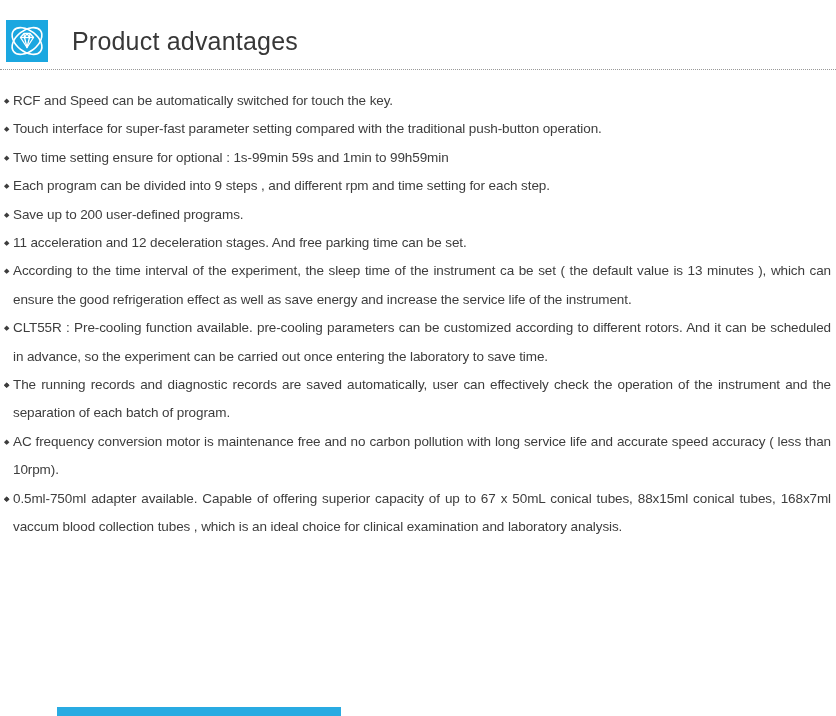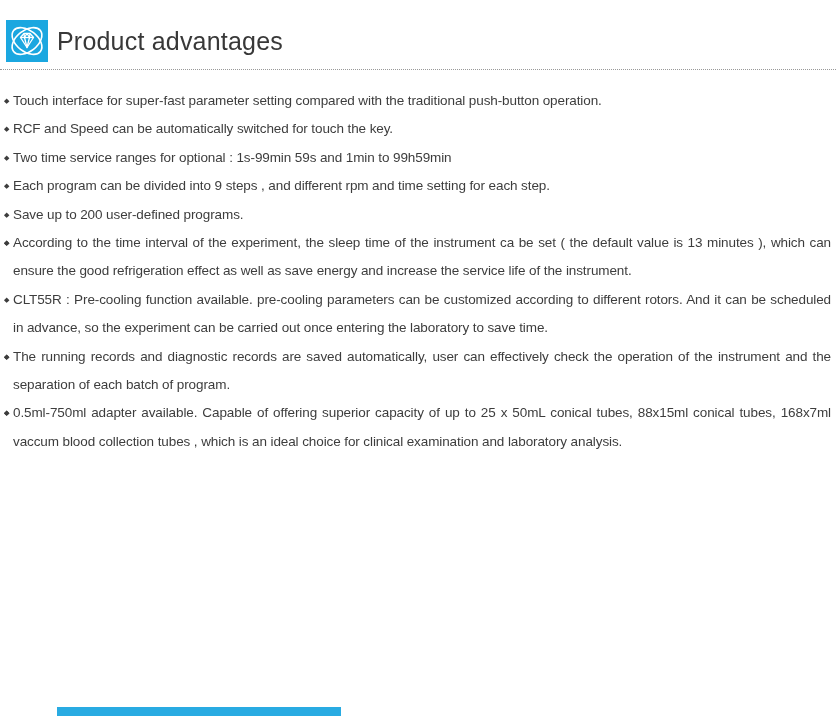--- a/index.html
+++ b/index.html
@@ -11,21 +11,21 @@
   }
   .page {
     position: relative;
     width: 836px; height: 716px;
   }
   
   .header {
     display: flex;
     align-items: center;
     padding: 20px 6px 0 6px;
-    gap: 9px;
+    gap: 24px;
   }
   .logo-box {
     width: 42px; height: 42px;
     flex: 0 0 auto;
   }
   .page-title {
     font-size: 25px;
     color: #383838;
     letter-spacing: 0.2px;
   }
@@ -84,29 +84,30 @@
           <polyline points="18.5,17.5 21,13.5 23.5,17.5"></polyline>
         </g>
       </svg>
     </span>
     <span class="page-title">Product advantages</span>
   </div>
 
   <hr class="divider">
 
   <div class="adv-list">
+    <p class="adv-item"><span class="bullet">◆</span><span>RCF and Speed can be automatically switched for touch the key.</span></p>
     <p class="adv-item"><span class="bullet">◆</span><span>Touch interface for super-fast parameter setting compared with the traditional push-button operation.</span></p>
-    <p class="adv-item"><span class="bullet">◆</span><span>RCF and Speed can be automatically switched for touch the key.</span></p>
-    <p class="adv-item"><span class="bullet">◆</span><span>Two time service ranges for optional : 1s-99min 59s   and 1min to 99h59min</span></p>
+    <p class="adv-item"><span class="bullet">◆</span><span>Two time setting ensure for optional : 1s-99min 59s   and 1min to 99h59min</span></p>
     <p class="adv-item"><span class="bullet">◆</span><span>Each program can be divided into 9 steps , and different rpm and time setting for each step.</span></p>
     <p class="adv-item"><span class="bullet">◆</span><span>Save up to 200 user-defined programs.</span></p>
-    <p class="adv-item"><span class="bullet">◆</span></p>
+    <p class="adv-item"><span class="bullet">◆</span><span>11 acceleration and 12 deceleration stages. And free parking time can be set.</span></p>
     <p class="adv-item"><span class="bullet">◆</span><span>According to the time interval of the experiment, the sleep time of the instrument ca be set ( the default value is 13 minutes ), which can ensure the good refrigeration effect as well as save energy and increase the service life of the instrument.</span></p>
     <p class="adv-item"><span class="bullet">◆</span><span>CLT55R : Pre-cooling function available. pre-cooling  parameters can be customized according to different rotors. And it can be scheduled in advance, so the experiment can be carried out once entering the laboratory to save time.</span></p>
     <p class="adv-item"><span class="bullet">◆</span></p>
     <p class="adv-item"><span class="bullet">◆</span><span>The running records and diagnostic records are  saved automatically, user can effectively check the operation of the instrument and the separation of each batch of program.</span></p>
+    <p class="adv-item"><span class="bullet">◆</span><span>AC frequency conversion motor is maintenance free and no carbon pollution with long service life and accurate speed accuracy ( less than 10rpm).</span></p>
     <p class="adv-item"><span class="bullet">◆</span></p>
-    <p class="adv-item"><span class="bullet">◆</span><span>0.5ml-750ml adapter available.  Capable of offering superior capacity of up to 25 x 50mL conical  tubes, 88x15ml conical tubes, 168x7ml vaccum blood collection tubes , which is an ideal choice for clinical examination  and laboratory analysis.</span></p>
+    <p class="adv-item"><span class="bullet">◆</span><span>0.5ml-750ml adapter available.  Capable of offering superior capacity of up to 67 x 50mL conical  tubes, 88x15ml conical tubes, 168x7ml vaccum blood collection tubes , which is an ideal choice for clinical examination  and laboratory analysis.</span></p>
   </div>
 
   <div class="footer-bar" style="background: rgb(41, 171, 226);"></div>
 
 </div>
 
 </body></html>

